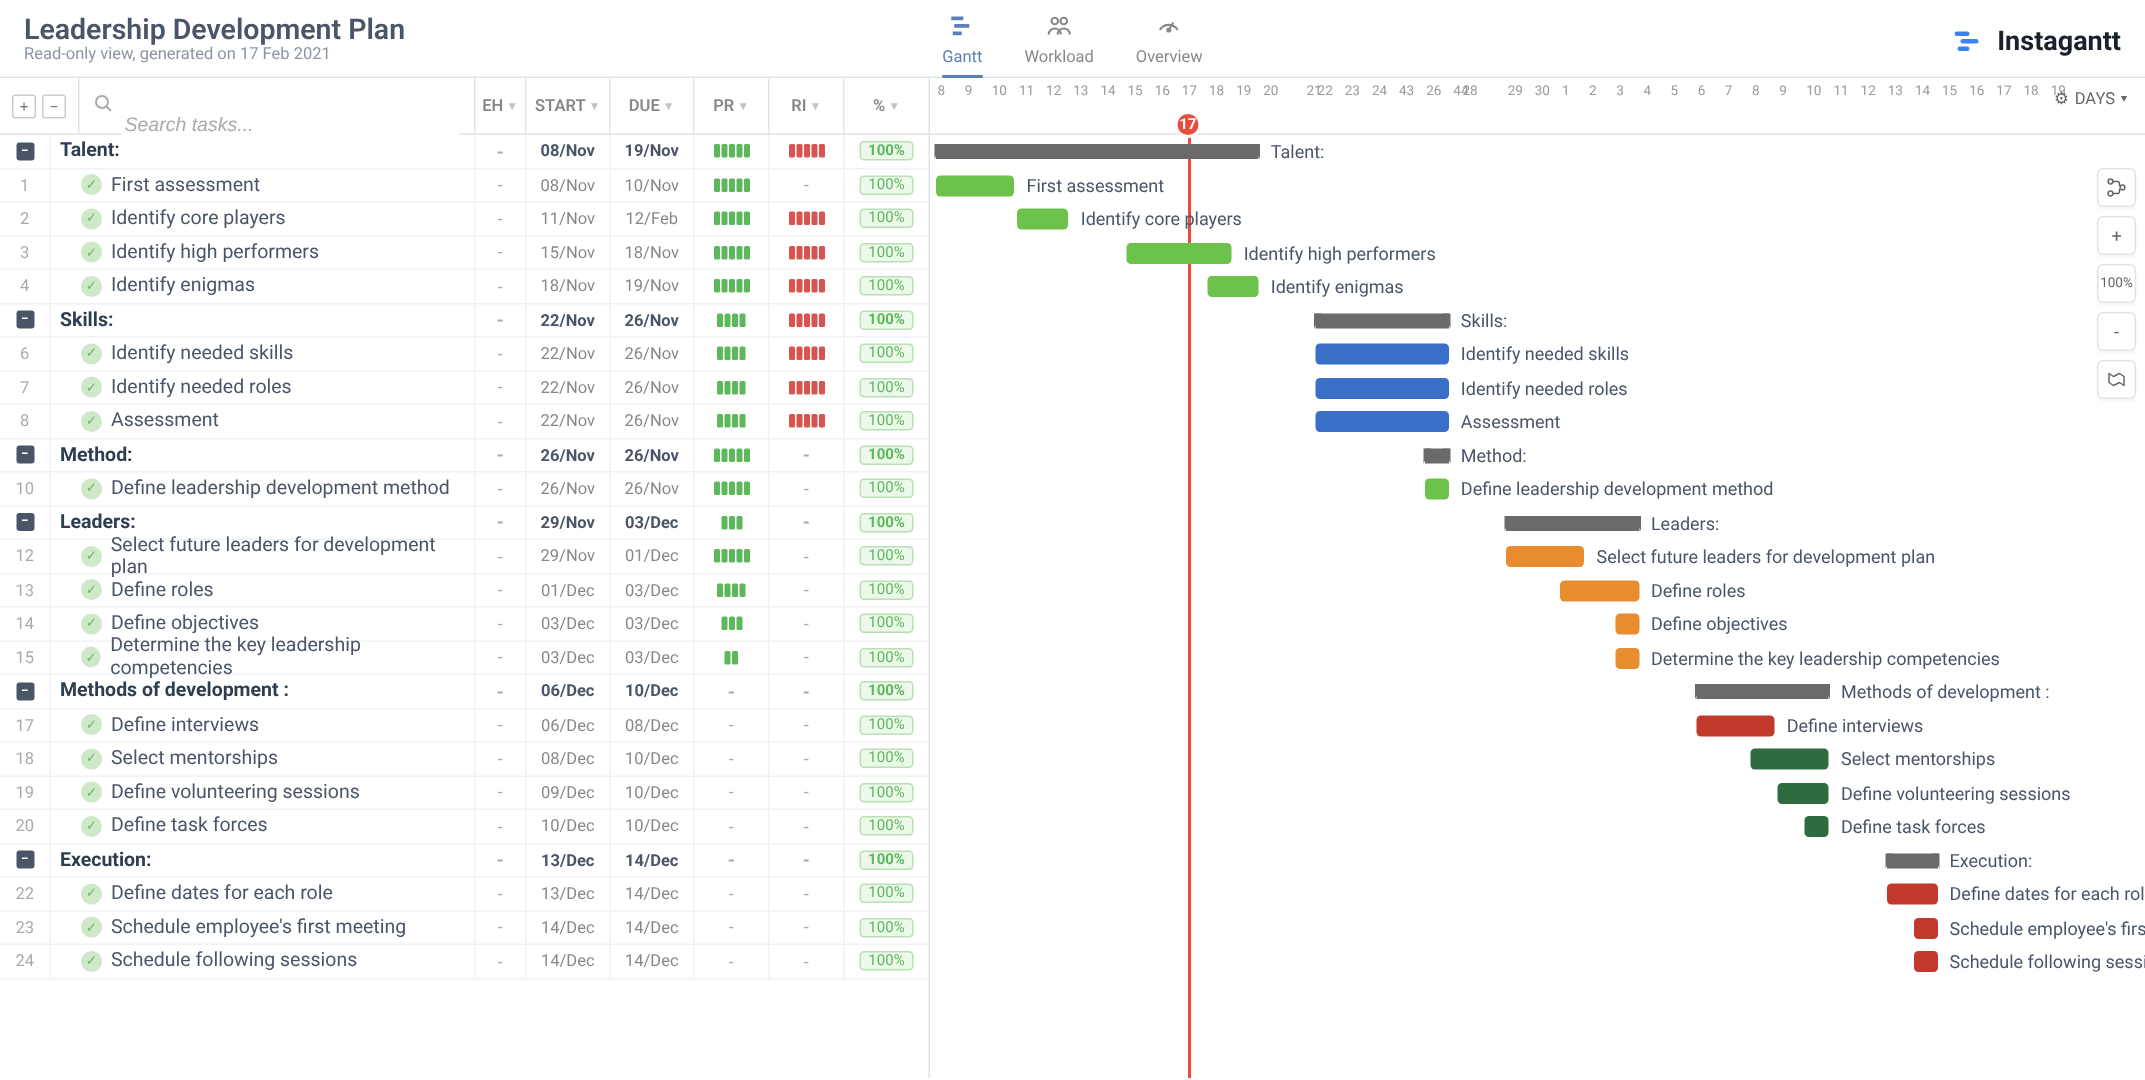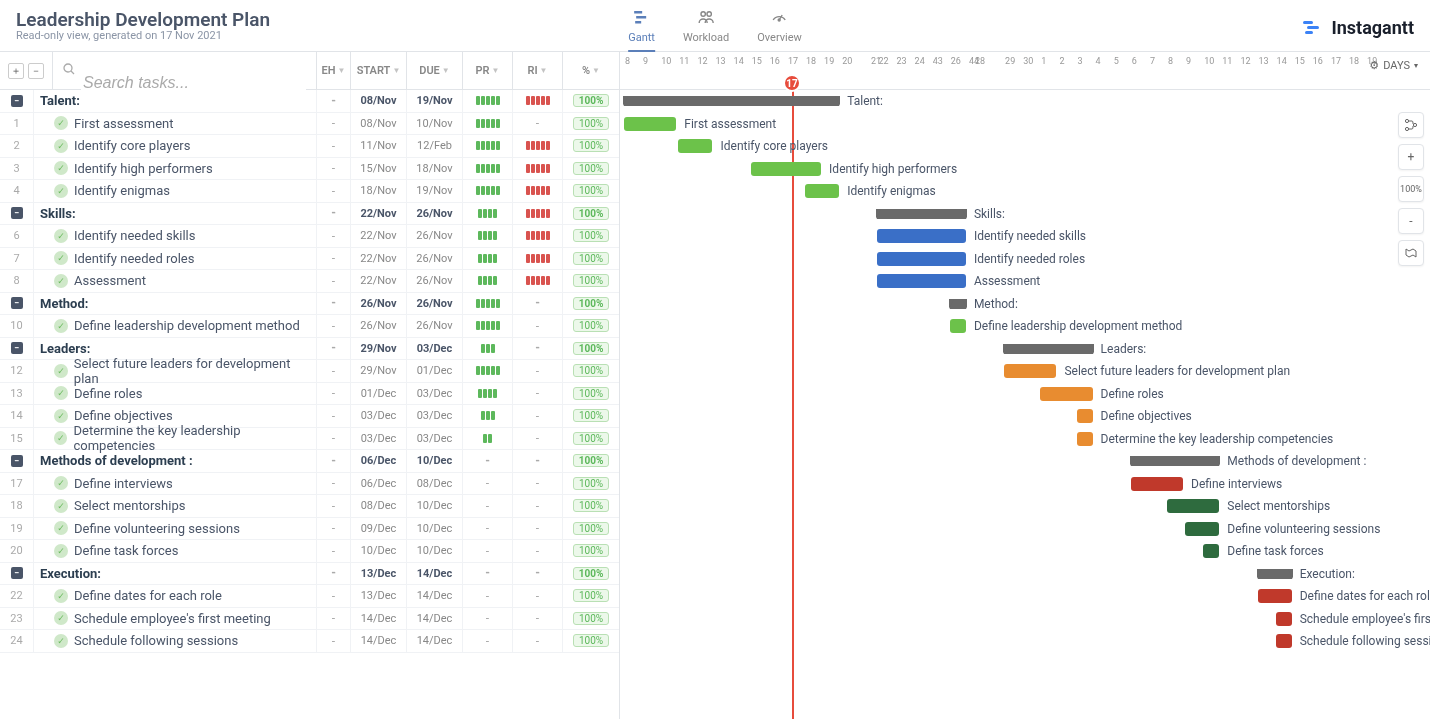--- a/index.html
+++ b/index.html
@@ -61,21 +61,21 @@
   
   .main { display: flex; height: calc(720px - 53px); }
   .left-pane { width: 620px; border-right: 1px solid var(--border); display: flex; flex-direction: column; }
   .right-pane { flex: 1; position: relative; overflow: hidden; }
 
   
   .toolbar-row { display: flex; height: 38px; border-bottom: 1px solid var(--border); }
   .tb-btn { width: 16px; height: 16px; border: 1px solid #ccc; border-radius: 2px; display:inline-flex; align-items:center; justify-content:center; font-size: 10px; color:#555; background:#fff; cursor:pointer; }
   .tb-btn-wrap { display:flex; align-items:center; gap:4px; padding:0 8px; border-right:1px solid var(--border); }
   .search-wrap { flex:1; display:flex; align-items:center; padding:0 10px; gap:6px; border-right:1px solid var(--border); color:#888; font-style:italic; }
-  .search-wrap input { border:none; outline:0; width:100%; font-size:16px; color:#1d4ed8; font-style:normal;margin-top:24px; }
+  .search-wrap input { border:none; outline:0; width:100%; font-size:13px; color:#1d4ed8; font-style:normal;margin-top:24px; }
   .search-wrap input::placeholder { color:#aaa; font-style:italic; }
   .col-head { display:flex; align-items:center; justify-content:center; border-right:1px solid var(--border); font-size:11px; color:#888; font-weight:600; gap:2px; }
   .col-head.eh   { width:34px; }
   .col-head.date { width:56px; }
   .col-head.pr   { width:50px; }
   .col-head.ri   { width:50px; }
   .col-head.pct  { width:56px; border-right:none; }
   .funnel { font-size:8px; opacity:.5; }
 
   
@@ -123,21 +123,21 @@
   .bar.group::before { left:-1px; border-right:5px solid transparent; border-left:0; }
   .bar.group::after  { right:-1px; border-left:5px solid transparent; border-right:0; }
 
 </style>
 </head>
 <body>
 
 <div class="header">
   <div class="header-left">
     <div class="title">Leadership Development Plan</div>
-    <div class="subtitle">Read-only view, generated on 17 Nov 2021</div>
+    <div class="subtitle">Read-only view, generated on 17 Feb 2021</div>
   </div>
   <div class="header-center" id="view-tabs">
       <div class="view-tab active">
         <span><svg viewBox="0 0 18 18">
             <rect x="2" y="3" width="8" height="2.5" fill="currentColor"></rect>
             <rect x="4" y="8" width="10" height="2.5" fill="currentColor"></rect>
             <rect x="3" y="13" width="6" height="2.5" fill="currentColor"></rect>
           </svg></span>
         <span>Gantt</span>
       </div>

